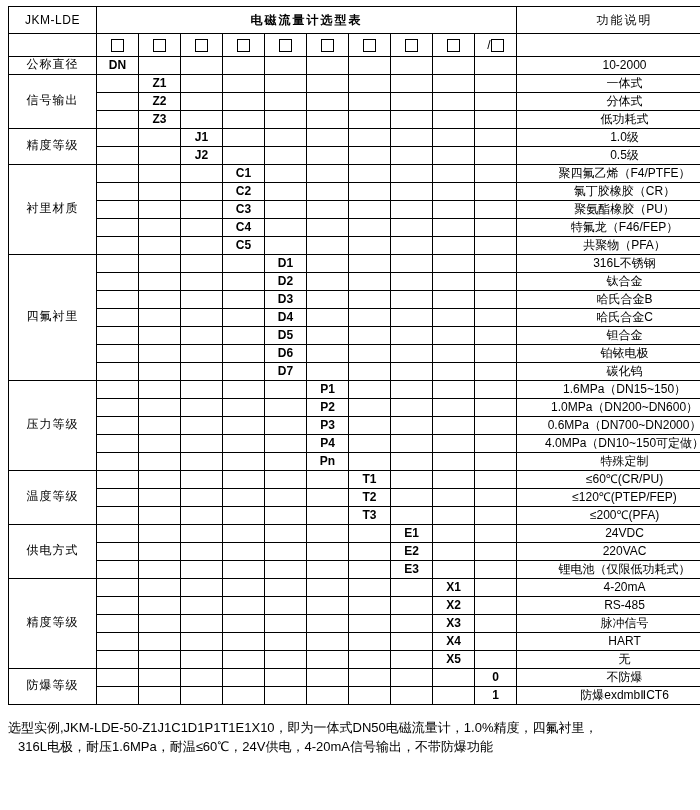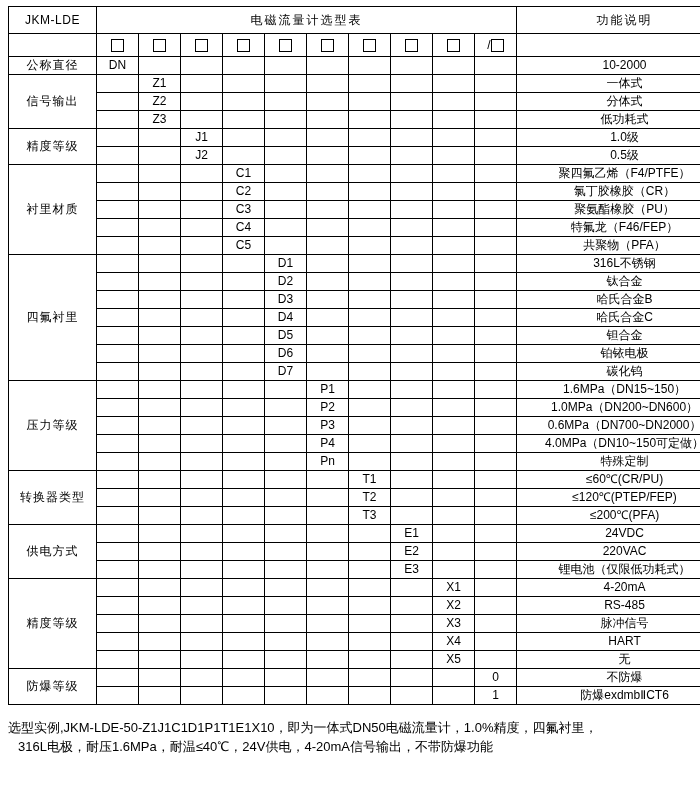--- a/index.html
+++ b/index.html
@@ -34,34 +34,36 @@
     padding: 0;
     line-height: 15px;
     white-space: nowrap;
   }
   td.empty-cell {
     border: none;
   }
   .rowlabel {
     font-size: 13px;
     letter-spacing: 1px;
+    font-family: Liberation Mono, monospace;
   }
   .desc {
     font-size: 12.5px;
   }
   .head-title {
     font-size: 14px;
     letter-spacing: 2px;
   }
   .model {
     font-size: 13px;
     letter-spacing: 0.5px;
   }
   .code {
     font-size: 12px;
+    font-weight: bold;
   }
   .boxcell {
     position: relative;
   }
   .sqbox {
     display: inline-block;
     width: 11px;
     height: 11px;
     border: 1px solid #000;
     vertical-align: middle;
@@ -99,21 +101,21 @@
       <col style="width:42px">
       <col style="width:42px">
       <col style="width:42px">
       <col style="width:42px">
       <col style="width:42px">
       <col style="width:216px">
     </colgroup>
     <tbody id="table-body">
         <tr>
           <td class="model" style="height: 26px;">JKM-LDE</td>
-          <td colspan="10" class="head-title" style="height: 26px;">电磁流量计选型表</td>
+          <td colspan="10" class="head-title" style="height: 26px; font-weight: bold;">电磁流量计选型表</td>
           <td class="head-title" style="height: 26px;">功能说明</td>
         </tr>
         <tr>
           <td style="height: 22px;"></td>
           <td class="boxcell" style="height: 22px;"><span class="sqbox"></span></td>
           <td class="boxcell" style="height: 22px;"><span class="sqbox"></span></td>
           <td class="boxcell" style="height: 22px;"><span class="sqbox"></span></td>
           <td class="boxcell" style="height: 22px;"><span class="sqbox"></span></td>
           <td class="boxcell" style="height: 22px;"><span class="sqbox"></span></td>
           <td class="boxcell" style="height: 22px;"><span class="sqbox"></span></td>
@@ -422,21 +424,21 @@
           <td class="empty-cell"></td>
           <td class="empty-cell"></td>
           <td class="code">Pn</td>
           <td class="empty-cell"></td>
           <td class="empty-cell"></td>
           <td class="empty-cell"></td>
           <td class="empty-cell"></td>
           <td class="desc">特殊定制</td>
         </tr>
         <tr>
-          <td rowspan="3" class="rowlabel">转换器类型</td>
+          <td rowspan="3" class="rowlabel">温度等级</td>
           <td class="empty-cell"></td>
           <td class="empty-cell"></td>
           <td class="empty-cell"></td>
           <td class="empty-cell"></td>
           <td class="empty-cell"></td>
           <td class="empty-cell"></td>
           <td class="code">T1</td>
           <td class="empty-cell"></td>
           <td class="empty-cell"></td>
           <td class="empty-cell"></td>
@@ -599,15 +601,15 @@
           <td class="empty-cell"></td>
           <td class="empty-cell"></td>
           <td class="code">1</td>
           <td class="desc">防爆exdmbⅡCT6</td>
         </tr>
       </tbody>
   </table>
 
   <div class="notes">
     <div>选型实例,JKM-LDE-50-Z1J1C1D1P1T1E1X10，即为一体式DN50电磁流量计，1.0%精度，四氟衬里，</div>
-    <div class="indent">316L电极，耐压1.6MPa，耐温≤40℃，24V供电，4-20mA信号输出，不带防爆功能</div>
+    <div class="indent">316L电极，耐压1.6MPa，耐温≤60℃，24V供电，4-20mA信号输出，不带防爆功能</div>
   </div>
 </div>
 
 </body></html>

